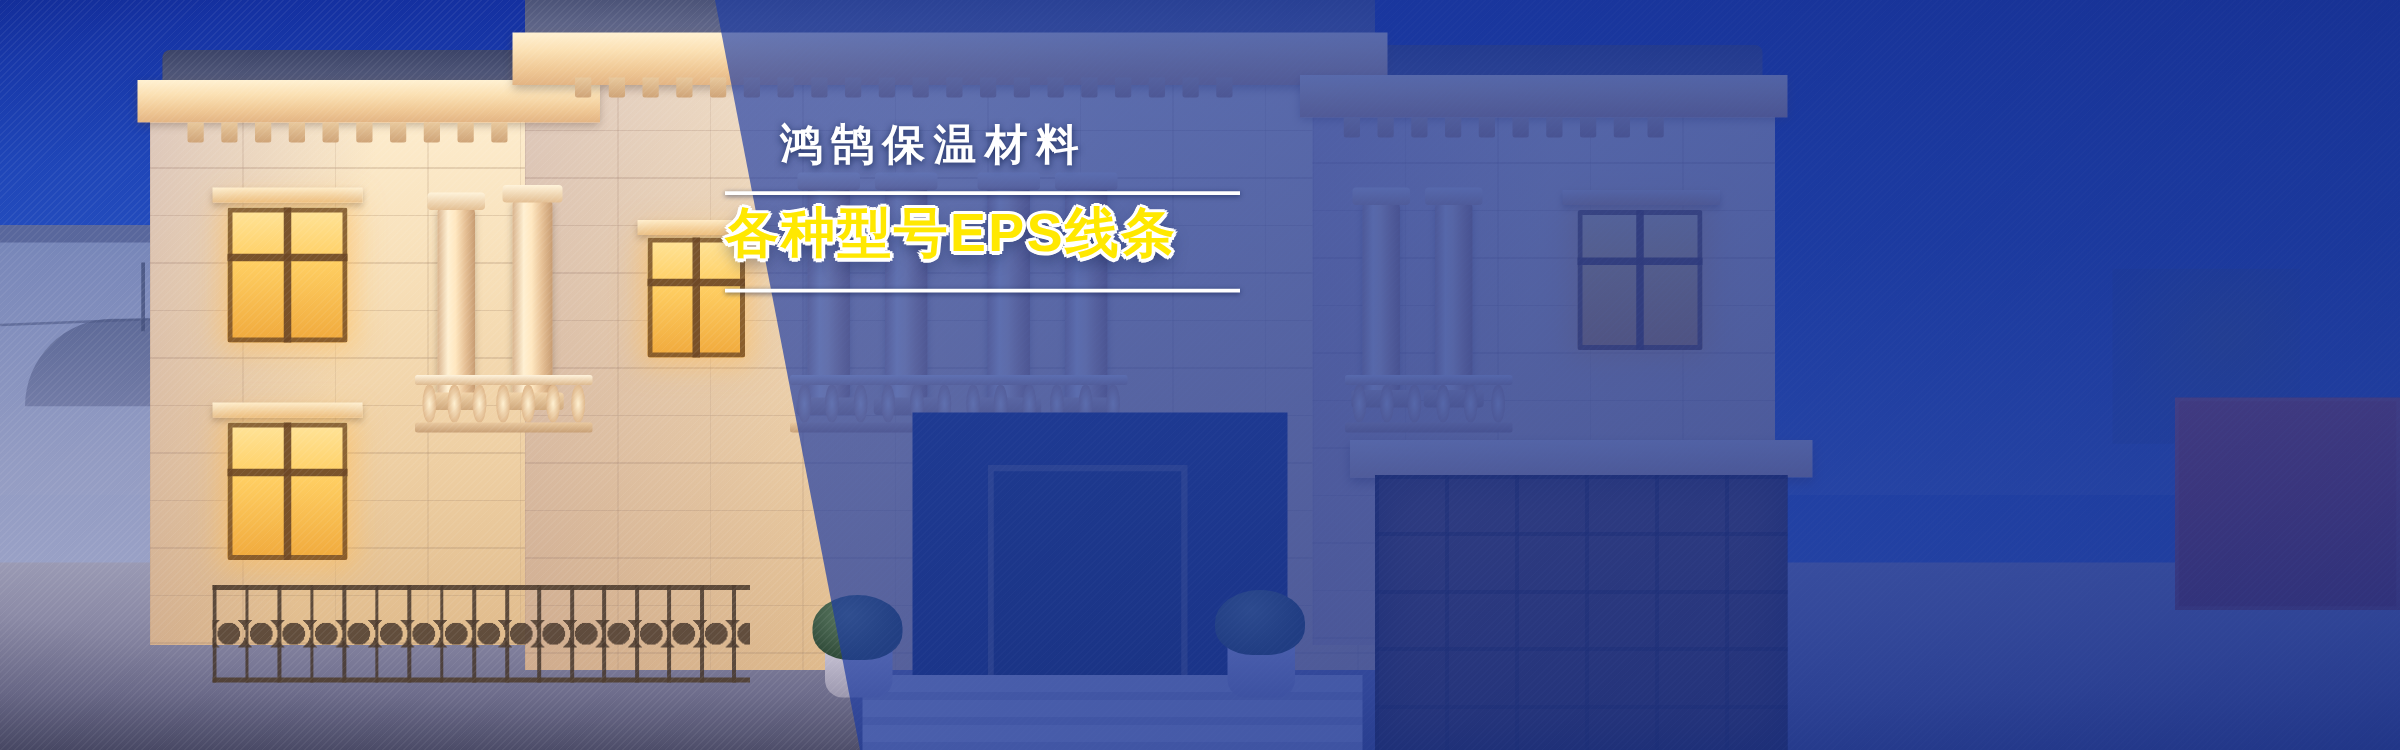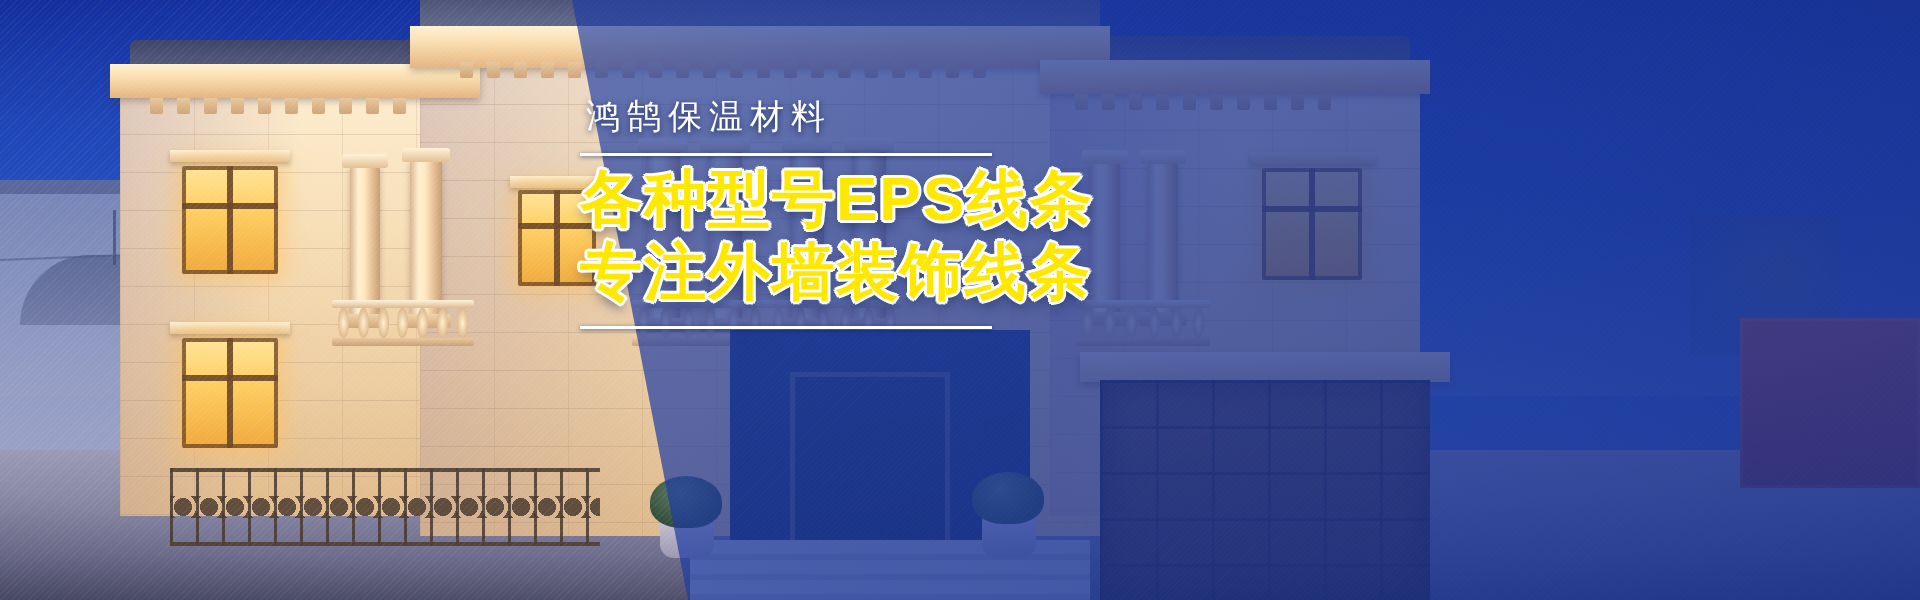--- a/index.html
+++ b/index.html
@@ -149,28 +149,28 @@
     -webkit-clip-path:polygon(572px 0, 1920px 0, 1920px 600px, 688px 600px);
     clip-path:polygon(572px 0, 1920px 0, 1920px 600px, 688px 600px);}
   .overlay-sheen{position:absolute;left:0;top:0;width:1920px;height:600px;pointer-events:none;
     background:linear-gradient(100deg, rgba(180,215,245,.30) 0%, rgba(180,215,245,.05) 9%, rgba(255,255,255,0) 20%);
     -webkit-clip-path:polygon(572px 0, 900px 0, 1010px 600px, 688px 600px);
     clip-path:polygon(572px 0, 900px 0, 1010px 600px, 688px 600px);}
 
   
   .copy{position:absolute;left:578px;top:96px;width:1000px;}
   .brand{
-    color:#ffffff;font-size:34px;letter-spacing:7px;font-weight:400;
+    color:#ffffff;font-size:34px;letter-spacing:7px;font-weight:700;
     text-shadow:0 2px 6px rgba(10,25,70,.75);
-    padding-left:8px;line-height:1.2;
+    padding-left:8px;line-height:1.2;margin-left:38px;
   }
   .rule{margin:16px 0 6px 2px;width:412px;height:3px;background:#ffffff;
     box-shadow:0 1px 4px rgba(10,25,70,.6);}
   .head{
-    color:#ffe800;font-weight:bold;font-size:62px;line-height:1.18;
+    color:#ffe800;font-weight:bold;font-size:43px;line-height:1.18;
     letter-spacing:2px;padding-left:2px;
     text-shadow:
       -2px -2px 0 #ffffff, 2px -2px 0 #ffffff, -2px 2px 0 #ffffff, 2px 2px 0 #ffffff,
       -3px 0 0 #ffffff, 3px 0 0 #ffffff, 0 -3px 0 #ffffff, 0 3px 0 #ffffff,
       0 6px 12px rgba(10,25,70,.55);
   }
   .rule2{margin:18px 0 0 2px;width:412px;height:3px;background:#ffffff;
     box-shadow:0 1px 4px rgba(10,25,70,.6);}
   .tag{
     margin-top:18px;color:#ffffff;font-size:31px;letter-spacing:5px;padding-left:6px;
@@ -360,17 +360,16 @@
   <div class="texture"></div>
   <div class="vignette"></div>
 
   <div class="overlay"></div>
   <div class="overlay-sheen"></div>
 
   <div class="copy">
     <div class="brand">鸿鹄保温材料</div>
     <div class="rule"></div>
     <div class="head">各种型号EPS线条</div>
-    <div class="head">专注外墙装饰线条</div>
     <div class="rule2"></div>
   </div>
 
 </div>
 
 </body></html>

